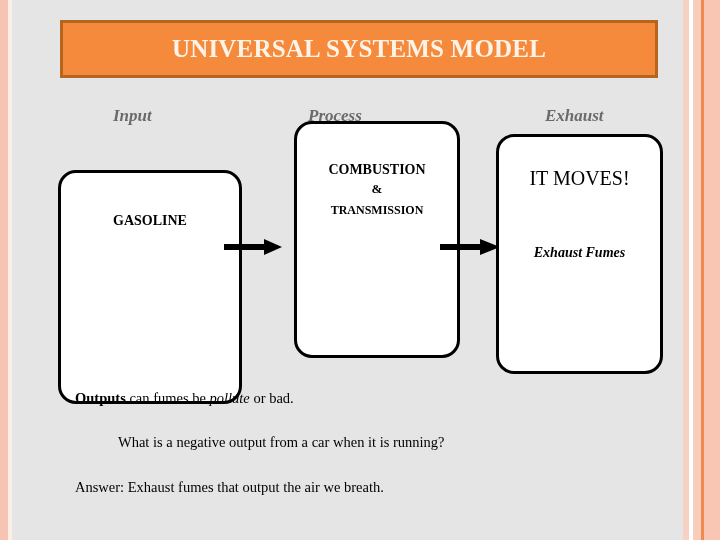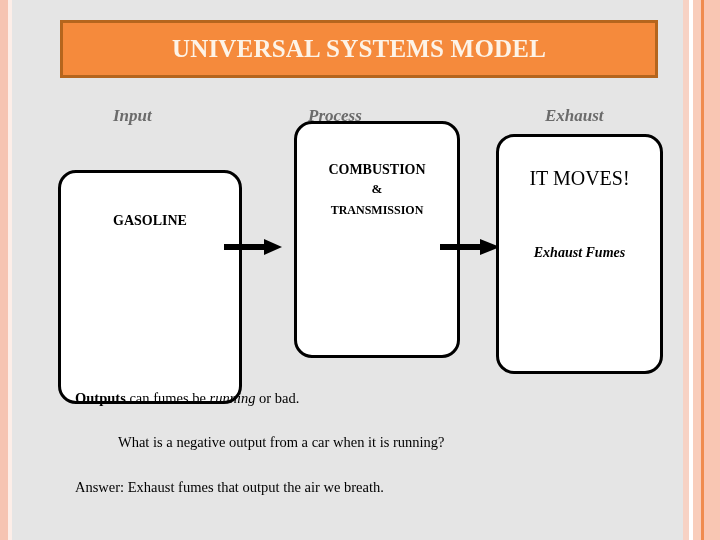--- a/index.html
+++ b/index.html
@@ -187,19 +187,19 @@
       <rect x="0" y="8" width="46" height="6" fill="#000000"></rect>
       <polygon points="40,3 60,11 40,19" fill="#000000"></polygon>
     </svg>
   </div>
 
   <div id="box-output" class="sys-box">
     <div id="text-it-moves" class="box-text">IT MOVES!</div>
     <div id="text-exhaust-fumes" class="box-text">Exhaust Fumes</div>
   </div>
 
-  <div id="line-1" class="body-line"><span class="b">Outputs</span><span> can fumes be </span><span class="i">running</span><span> or bad.</span></div>
+  <div id="line-1" class="body-line"><span class="b">Outputs</span><span> can fumes be </span><span class="i">pollute</span><span> or bad.</span></div>
 
   <div id="line-2" class="body-line">What is a negative output from a car when it is running?</div>
 
   <div id="line-3" class="body-line">Answer:  Exhaust fumes that output the air we breath.</div>
 
 </div>
 
 </body></html>

